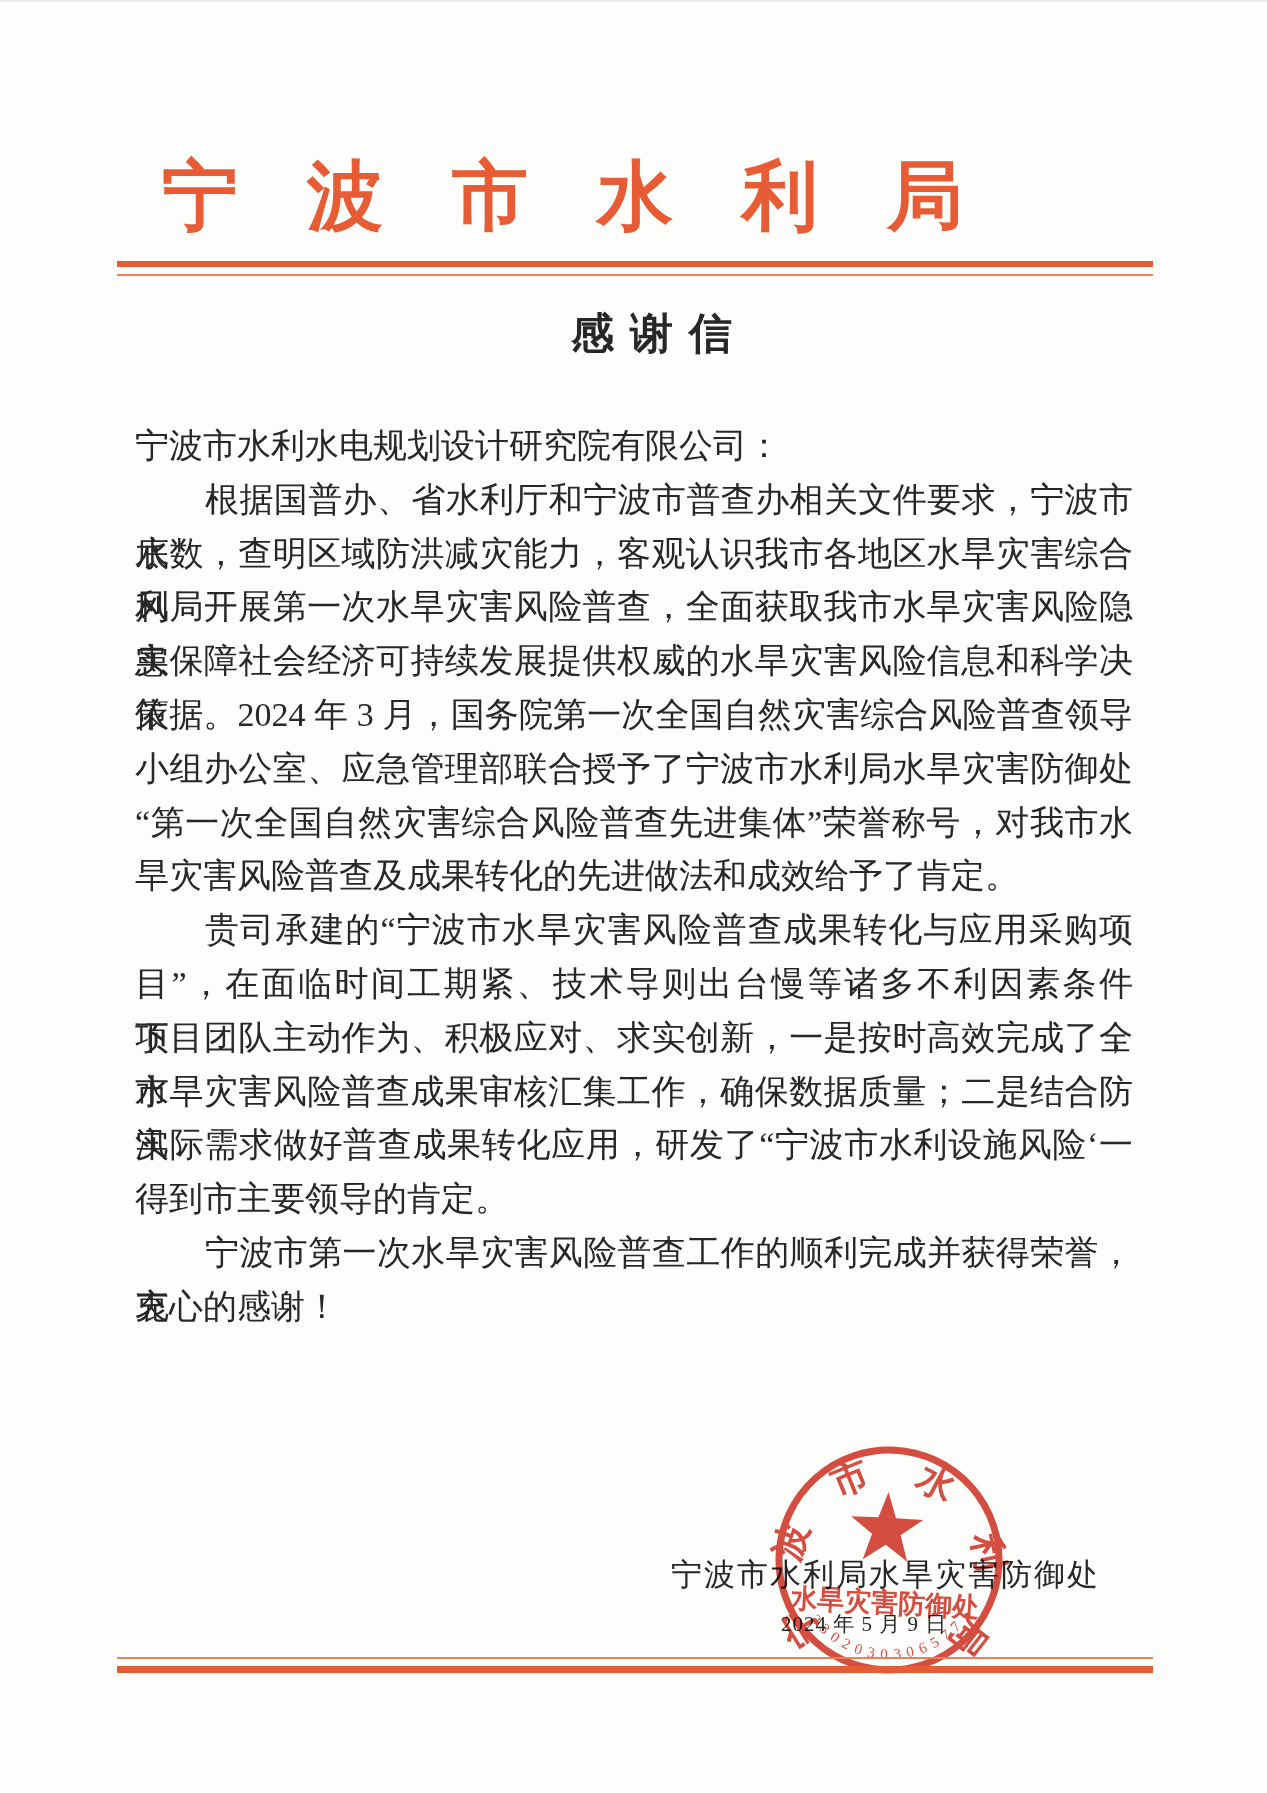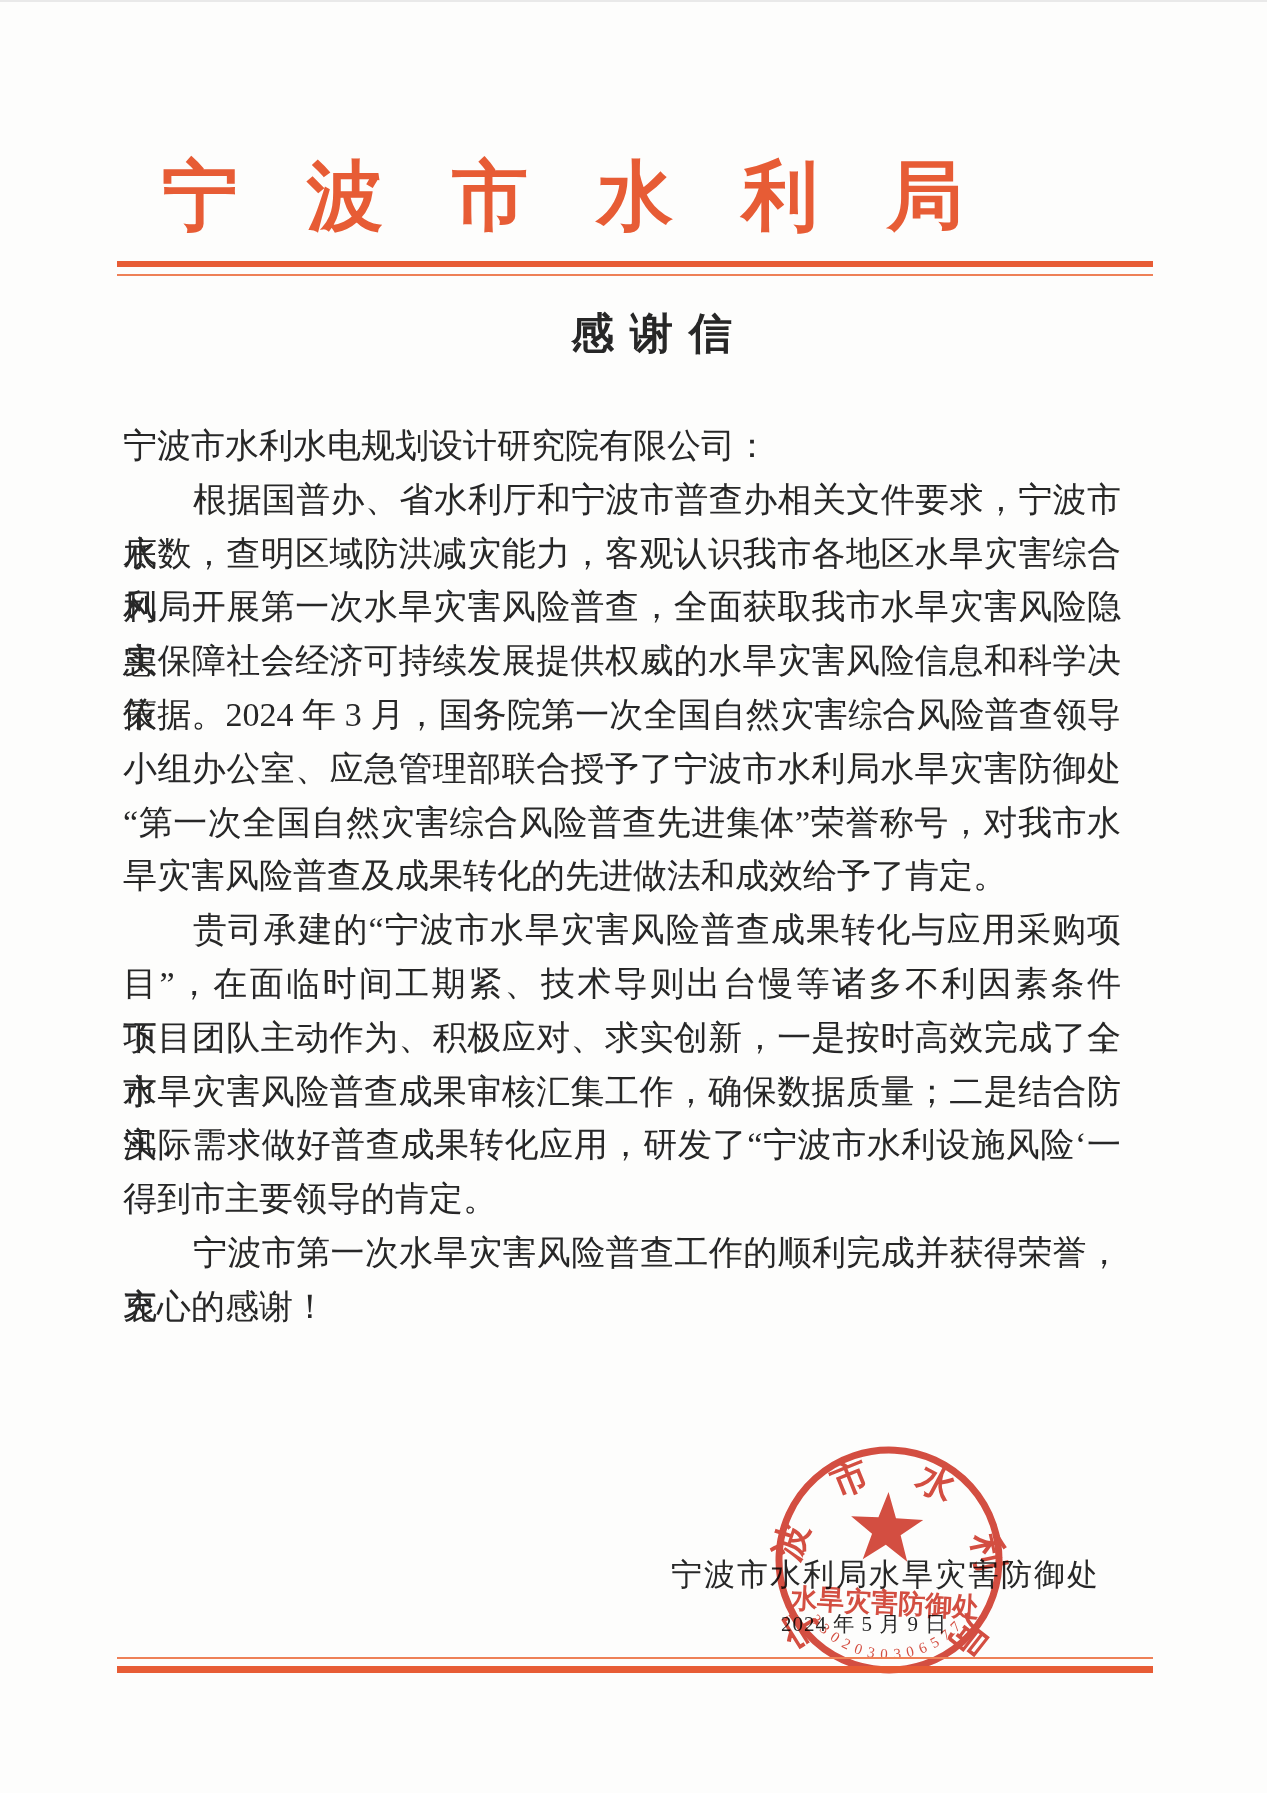--- a/index.html
+++ b/index.html
@@ -17,21 +17,21 @@
   .rule-top-thick{top:259px;height:6px;}
   .rule-top-thin{top:272px;height:2px;background:var(--accent-light,#ee8057);}
   .rule-bottom-thin{top:1655px;height:2px;background:var(--accent-light,#ee8057);}
   .rule-bottom-thick{top:1664px;height:7px;}
   .title{
     position:absolute;left:18px;top:303px;width:1267px;margin:0;
     text-align:center;font-size:43px;font-weight:bold;
     letter-spacing:16px;text-indent:16px;color:var(--ink,#272727);
   }
   .body{
-    position:absolute;left:123px;top:417px;width:998px;
+    position:absolute;left:135px;top:417px;width:998px;
     font-size:34px;color:var(--ink,#272727);
   }
   .line{height:53.8px;line-height:53.8px;white-space:nowrap;overflow:visible;}
   .line.justify{white-space:normal;text-align:justify;text-align-last:justify;}
   .line.indent{text-indent:70px;}
   .signature{
     position:absolute;left:671px;top:1552px;
     font-size:31px;letter-spacing:2px;color:var(--ink,#272727);white-space:nowrap;text-align:center;
   }
   .date{

